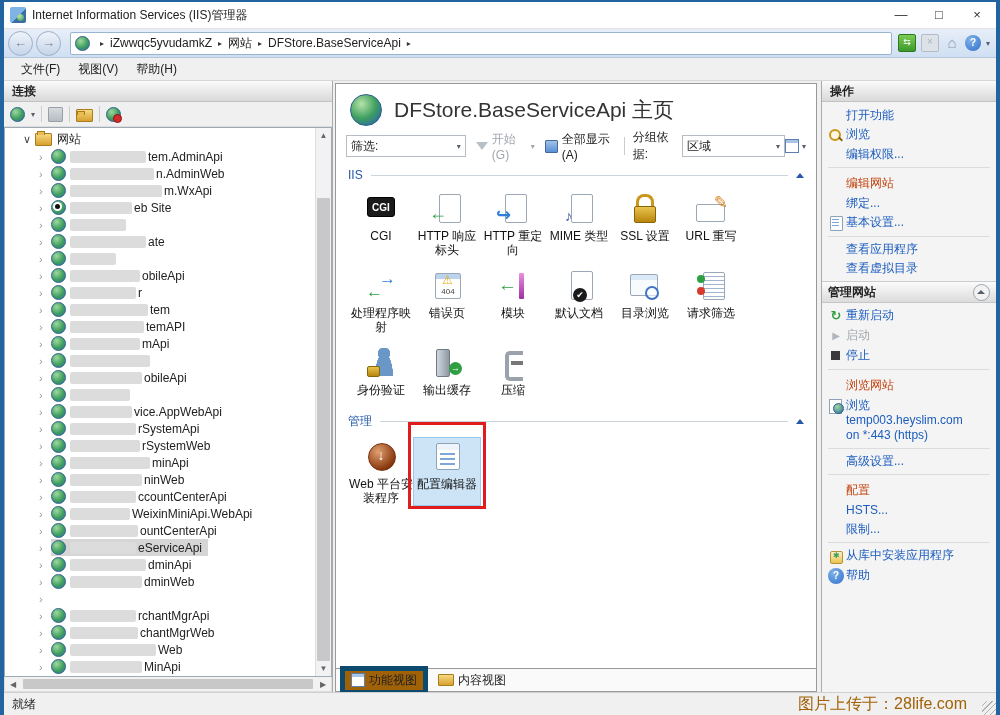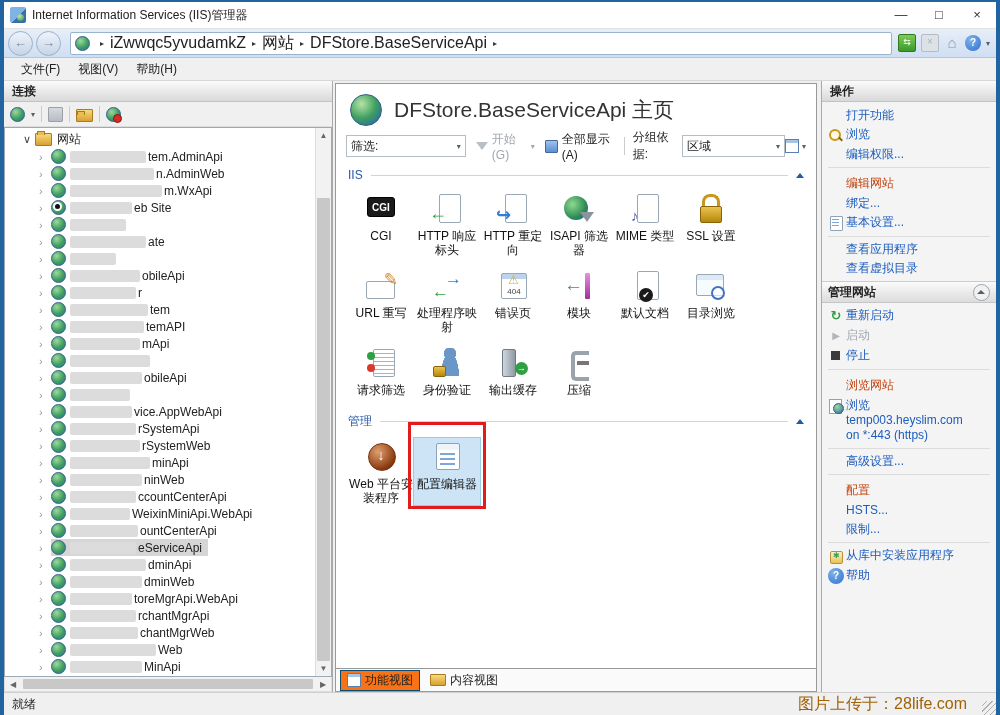--- a/index.html
+++ b/index.html
@@ -19,21 +19,21 @@
   
   .addressbar{height:28px;background:linear-gradient(#e7eef8,#cfdff2);display:flex;align-items:center;
     border-bottom:1px solid #b4c6da;padding:0 4px;}
   .navbtn{width:23px;height:23px;border-radius:50%;border:1px solid #9ab0cc;
     background:linear-gradient(#eef3fa,#c6d5e8);color:#7a8796;font-size:13px;line-height:21px;text-align:center;margin-right:3px;flex:none;}
   .crumbbar{flex:1;height:21px;background:#fff;border:1px solid #99b4d1;border-radius:2px;
     display:flex;align-items:center;padding:0 4px;margin:0 6px;overflow:hidden;}
   .bc-globe{width:13px;height:13px;border-radius:50%;flex:none;margin-right:4px;
     background:radial-gradient(circle at 35% 30%,#9fd89f,#3f9f5f 55%,#2c6ea0);border:1px solid #2c5f8a;}
   .bc-sep{font-size:8px;color:#333;margin:0 6px;}
-  .bc-seg{font-size:16px;color:#222;white-space:nowrap;}
+  .bc-seg{font-size:12px;color:#222;white-space:nowrap;}
   .abar-icons{display:flex;align-items:center;gap:5px;margin-right:2px;}
   .abi{width:16px;height:16px;position:relative;flex:none;}
   .abi-restart{background:linear-gradient(#7ecb57,#3a9a2a);border:1px solid #2c7a1e;border-radius:2px;
     color:#fff;font-size:9px;line-height:15px;text-align:center;}
   .abi-stop-gray{background:#dde2e8;border:1px solid #b5bcc4;border-radius:2px;color:#aab2ba;
     font-size:10px;line-height:14px;text-align:center;}
   .abi-home{color:#8a94a0;font-size:15px;line-height:16px;text-align:center;}
   .abi-help{border-radius:50%;background:radial-gradient(circle at 35% 30%,#7fb2e5,#2f6fd0);
     color:#fff;font-size:10px;font-weight:bold;line-height:16px;text-align:center;}
   .abi-caret{color:#55606c;font-size:8px;}
@@ -144,21 +144,21 @@
   .fi-compression::before{content:"";width:14px;height:22px;border:4px solid #9aa3ac;border-right:none;border-radius:5px 0 0 5px;left:9px;top:5px;}
   .fi-compression::after{content:"";width:12px;height:4px;background:#777;left:15px;top:15px;}
   .fi-web-platform-installer::before{content:"";width:26px;height:26px;border-radius:50%;left:4px;top:3px;border:1px solid #7a3210;
     background:radial-gradient(circle at 35% 30%,#e0a070,#8a3a10 70%,#5a2008);}
   .fi-web-platform-installer::after{content:"↓";color:#fff;font-weight:700;font-size:14px;left:0;right:0;top:7px;text-align:center;}
   .fi-configuration-editor::before{content:"";width:22px;height:25px;background:linear-gradient(#eef4fb 0 6px,#fff 6px);border:1px solid #8fa3b8;left:6px;top:3px;border-radius:2px;}
   .fi-configuration-editor::after{content:"";left:10px;top:13px;width:15px;height:12px;background:repeating-linear-gradient(#7da7d9 0 2px,transparent 2px 5px);}
   
   .tabsrow{height:22px;border-top:1px solid #999;background:#fafafa;display:flex;align-items:center;padding-left:4px;gap:4px;}
   .tab{display:flex;align-items:center;gap:4px;font-size:12px;color:#222;padding:1px 6px;}
-  .tab.selected{border:1px solid #0c4a6e;background:#f97316;}
+  .tab.selected{border:5px solid #0c4a6e;background:#a16207;}
   .tab-ic-features{width:12px;height:12px;border:1px solid #5b7fae;background:linear-gradient(#aac4e4 0 3px,#fff 3px);}
   .tab-ic-content{width:14px;height:10px;background:linear-gradient(#f7d980,#d8a12f);border:1px solid #a87b1e;border-radius:1px;position:relative;}
   
   .rightcol{width:174px;flex:none;display:flex;flex-direction:column;border-left:1px solid #aaa;background:#f4f4f4;min-height:0;}
   .actions-body{flex:1;overflow:hidden;padding:4px 0;}
   .a-item{display:flex;align-items:flex-start;padding:2px 6px 2px 6px;font-size:12px;color:#1b5cbe;line-height:15px;}
   .a-item .a-spacer{width:18px;flex:none;}
   .a-item .a-label{cursor:default;}
   .a-item.disabled{color:#a0a6ad;}
   .a-heading{font-size:12px;font-weight:normal;color:#c2410c;padding:4px 6px 2px 24px;}
@@ -454,25 +454,20 @@
             <div class="tree-row child">
               <span class="expander">›</span>
               <span class="rowband">
                 <span class="tglobe"></span>
                 <span class="blur" style="width: 72px;"></span>
                 <span>dminWeb</span>
               </span>
             </div>
             <div class="tree-row child">
               <span class="expander">›</span>
-              <span class="rowband">
-                <span class="tglobe"></span>
-                <span class="blur" style="width: 62px;"></span>
-                <span>toreMgrApi.WebApi</span>
-              </span>
             </div>
             <div class="tree-row child">
               <span class="expander">›</span>
               <span class="rowband">
                 <span class="tglobe"></span>
                 <span class="blur" style="width: 66px;"></span>
                 <span>rchantMgrApi</span>
               </span>
             </div>
             <div class="tree-row child">
@@ -554,24 +549,20 @@
               </div>
               <div class="tile">
                 <div class="fi docpage fi-http-response-headers"></div>
                 <div class="t-label">HTTP 响应标头</div>
               </div>
               <div class="tile">
                 <div class="fi docpage fi-http-redirect"></div>
                 <div class="t-label">HTTP 重定向</div>
               </div>
               <div class="tile">
-                <div class="fi fi-isapi-filters"></div>
-                <div class="t-label">ISAPI 筛选器</div>
-              </div>
-              <div class="tile">
                 <div class="fi docpage fi-mime-types"></div>
                 <div class="t-label">MIME 类型</div>
               </div>
               <div class="tile">
                 <div class="fi fi-ssl-settings"></div>
                 <div class="t-label">SSL 设置</div>
               </div>
               <div class="tile">
                 <div class="fi fi-url-rewrite"></div>
                 <div class="t-label">URL 重写</div>

